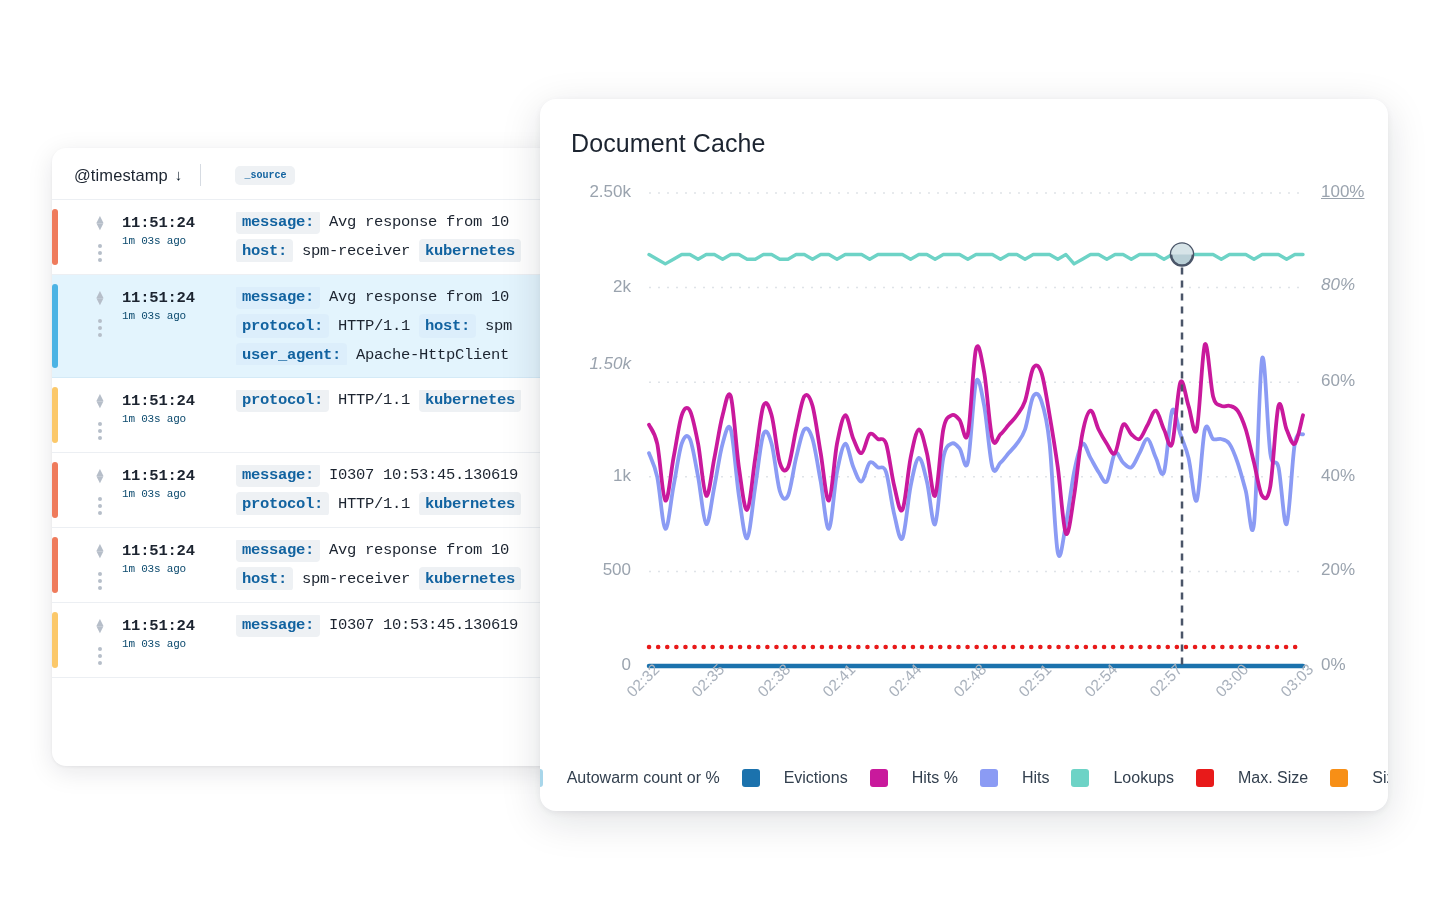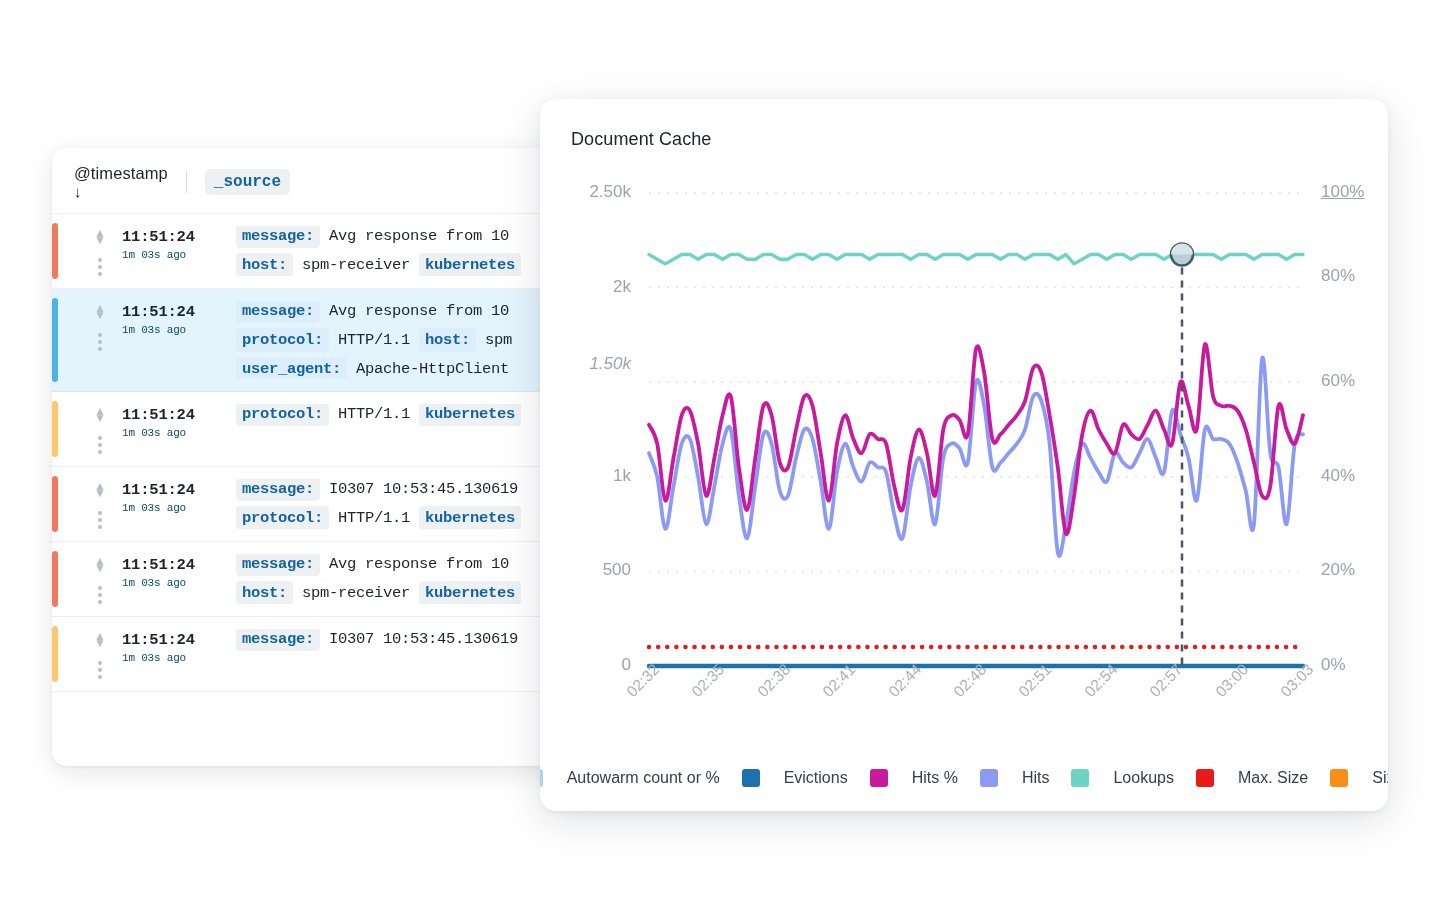--- a/index.html
+++ b/index.html
@@ -25,28 +25,28 @@
     font-size: 19px; font-weight: bold; color: #1c2430;
     padding: 22px 0 0 22px; letter-spacing: .1px;
   }
   .log-colbar {
     display: flex; align-items: center; gap: 0;
     padding: 16px 0 13px 22px;
     border-bottom: 1px solid #eceff3;
   }
   .col-ts {
     font-size: 16.5px; color: #1c2430; letter-spacing: .1px;
-    display: flex;  flex-direction: column;
+    display: flex; gap: 7px;
   }
   .sort-arrow { font-size: 15px; font-weight: bold; color:#12202e; }
   .col-div { width:1px; height:22px; background:#d6dbe2; margin:0 18px; }
   .col-src {
     font-family: "Liberation Mono", monospace;
-    font-size: 16px; color: #1263a0; font-weight: bold;
-    background: #eef1f4; border-radius: 5px; padding: 4px 9px;
+    font-size: 10px; color: #1263a0; font-weight: bold;
+    background: #eef1f4; border-radius: 5px; padding: 4px 9px; margin-left: 16px;
   }
 
   .rows { position: relative; }
   .row {
     position: relative;
     display: flex;
     padding: 12px 0 12px 0;
     border-bottom: 1px solid #eceff3;
     background: #fff;
   }
@@ -99,21 +99,21 @@
   .chart-card {
     position: absolute;
     left: 540px; top: 99px;
     width: 848px; height: 712px;
     background: #ffffff;
     border-radius: 16px;
     box-shadow: 0 10px 40px rgba(16,24,40,0.13), 0 2px 6px rgba(16,24,40,0.06);
     overflow: hidden;
   }
   .chart-title {
-    font-size: 18px; color: #1c2430; font-weight: normal;
+    font-size: 25px; color: #1c2430; font-weight: normal;
     padding: 30px 0 0 31px; letter-spacing: .1px;
   }
   .plot-wrap { position: absolute; left:0; top: 0; width: 848px; height: 712px; }
   .plot-svg { position:absolute; left:0; top:0; }
 
   .axis-label {
     position: absolute;
     font-size: 17px; color: #9aa3ae;
     font-family: "Liberation Sans", sans-serif;
     white-space: nowrap;
@@ -308,21 +308,21 @@
           <circle cx="642.01" cy="155.49" r="11" fill="#b9cfd6" stroke="#4a5568" stroke-width="2.5"></circle>
           <path d="M 631.01 155.49 A 11 11 0 0 1 653.01 155.49 Z" fill="#d7e4e8" stroke="none"></path>
         </svg>
         <div class="axis-label axis-left" style="right: 757px; top: 83px;">2.50k</div>
         <div class="axis-label axis-left" style="right: 757px; top: 177.6px;">2k</div>
         <div class="axis-label axis-left" style="right: 757px; top: 255px; font-style: italic;">1.50k</div>
         <div class="axis-label axis-left" style="right: 757px; top: 366.8px;">1k</div>
         <div class="axis-label axis-left" style="right: 757px; top: 461.4px;">500</div>
         <div class="axis-label axis-left" style="right: 757px; top: 556px;">0</div>
         <div class="axis-label axis-right" style="left: 781px; top: 83px; text-decoration: underline;">100%</div>
-        <div class="axis-label axis-right" style="left: 781px; top: 167px;">80%</div>
+        <div class="axis-label axis-right" style="left: 781px; top: 176px; font-style: italic;">80%</div>
         <div class="axis-label axis-right" style="left: 781px; top: 272.2px;">60%</div>
         <div class="axis-label axis-right" style="left: 781px; top: 366.8px;">40%</div>
         <div class="axis-label axis-right" style="left: 781px; top: 461.4px;">20%</div>
         <div class="axis-label axis-right" style="left: 781px; top: 556px;">0%</div>
         <div class="xtick" style="left: 83px; top: 589px;">02:32</div>
         <div class="xtick" style="left: 148.4px; top: 589px;">02:35</div>
         <div class="xtick" style="left: 213.8px; top: 589px;">02:38</div>
         <div class="xtick" style="left: 279.2px; top: 589px;">02:41</div>
         <div class="xtick" style="left: 344.6px; top: 589px;">02:44</div>
         <div class="xtick" style="left: 410px; top: 589px;">02:48</div>

